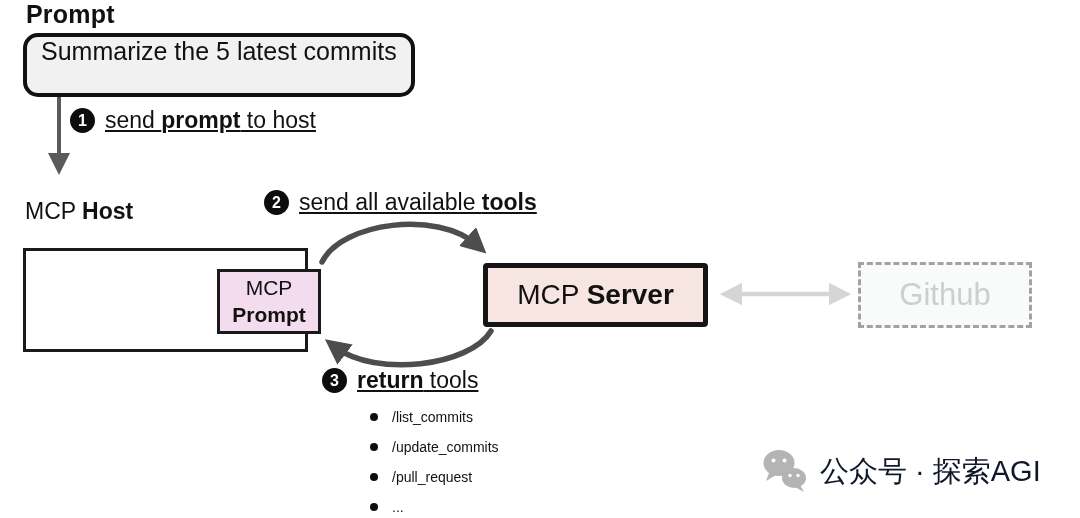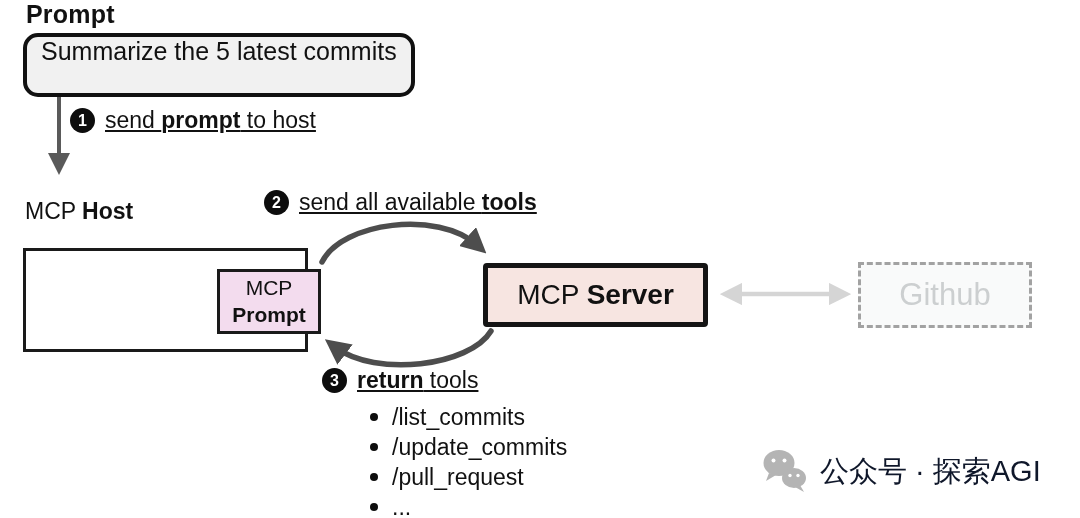--- a/index.html
+++ b/index.html
@@ -136,21 +136,21 @@
   .tools-list {
     position: absolute;
     left: 370px; top: 402px;
     list-style: none;
   }
   .tools-list li {
     display: flex;
     align-items: center;
     gap: 14px;
     height: 30px;
-    font-size: 23px;
+    font-size: 14px;
   }
   .tools-list .dot {
     width: 8px; height: 8px;
     border-radius: 50%;
     background: #0d0d0d;
     flex: 0 0 auto;
   }
 
   .watermark {
     position: absolute;

